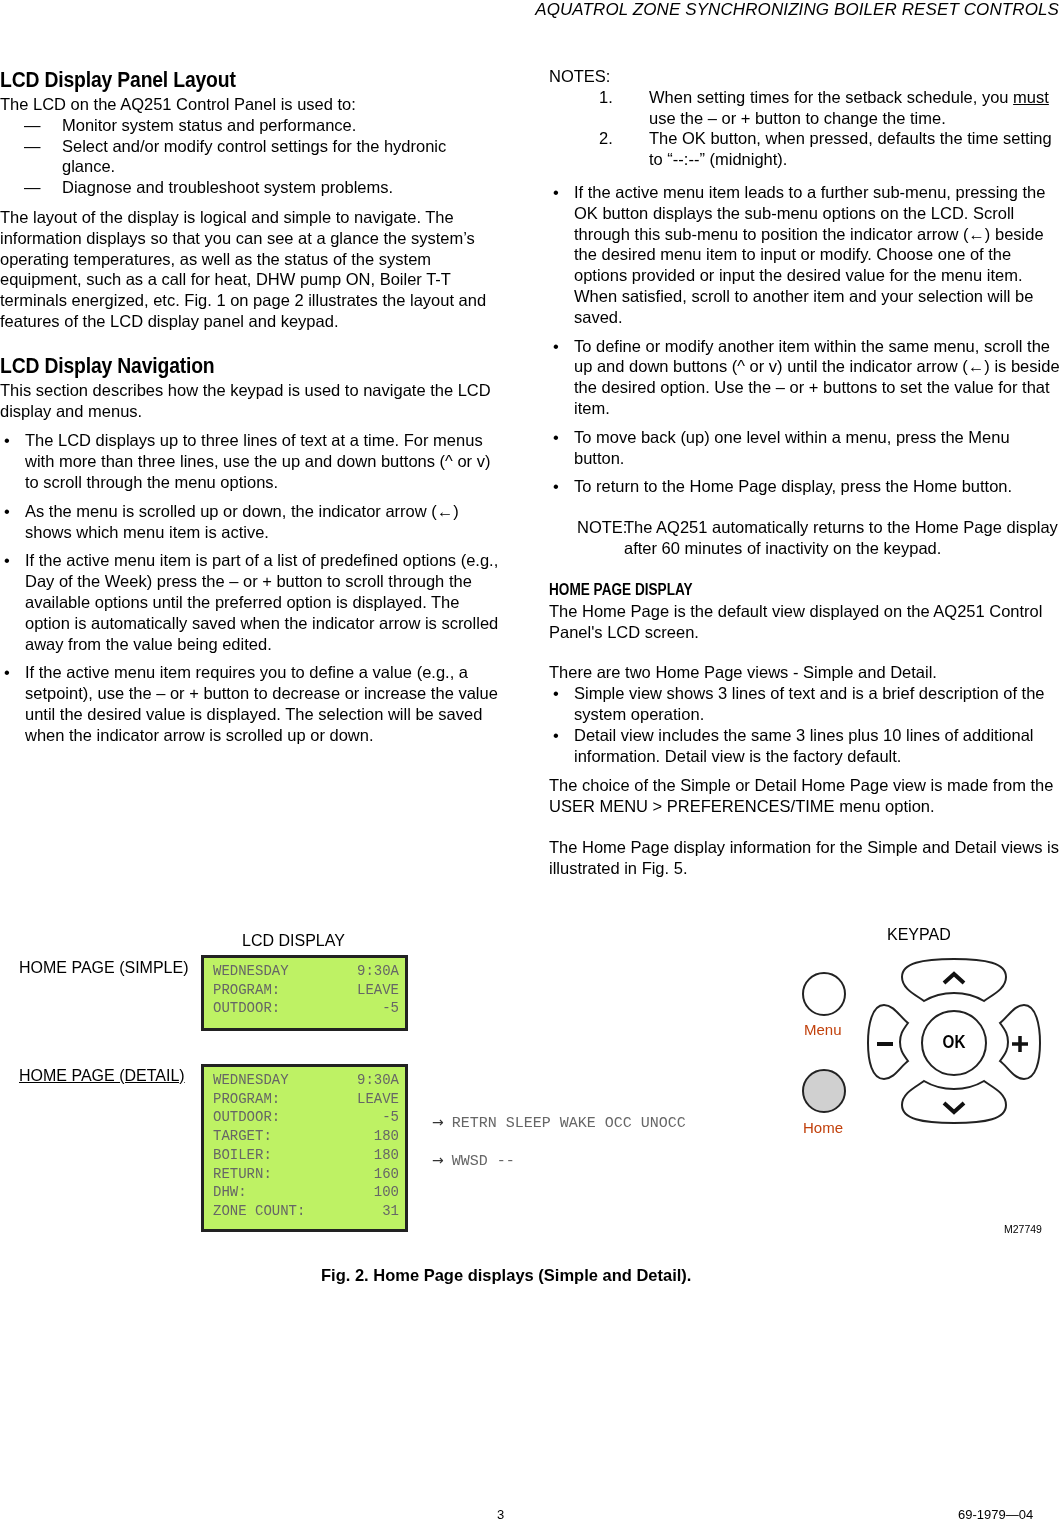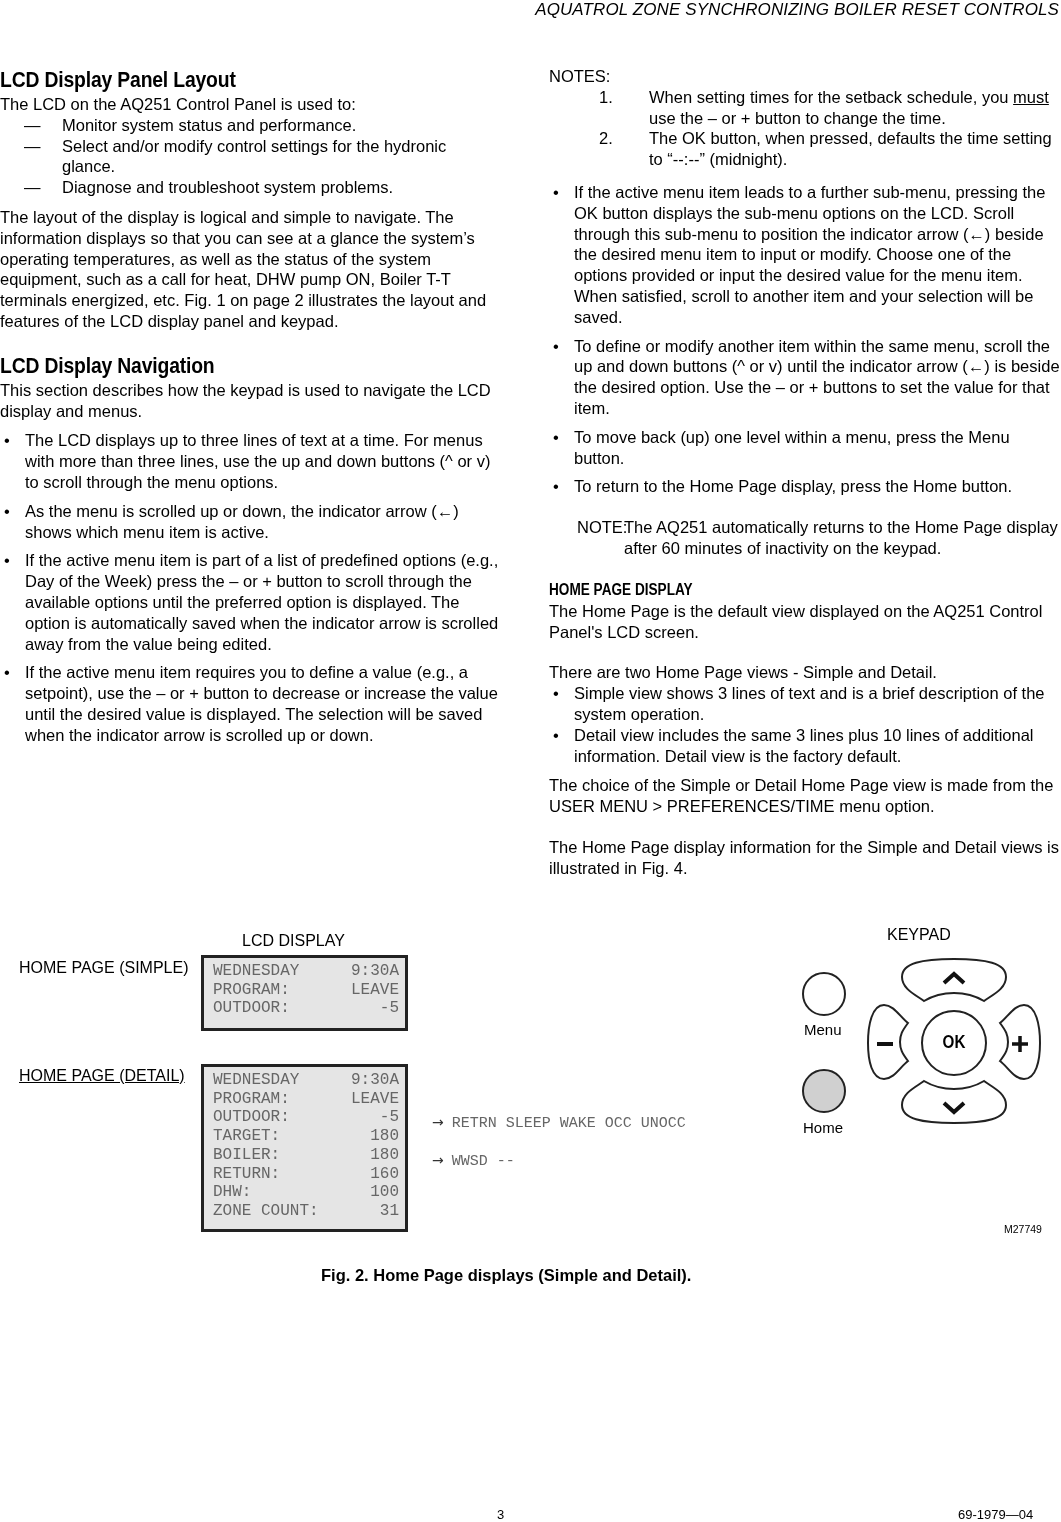--- a/index.html
+++ b/index.html
@@ -35,33 +35,33 @@
   .bullet-list.spaced li { margin-bottom: 8px; }
   .num-list li { position: relative; padding-left: 100px; }
   .num-list li .mark { position: absolute; left: 50px; top: 0; }
   .note-row { position: relative; padding-left: 75px; }
   .note-row .mark { position: absolute; left: 0; top: 0; margin-left: 28px; }
   u { text-decoration: underline; }
 
   
   .fig-label { font-size: 16px; }
   .lcd-box {
-    position: absolute; border: 3px solid #222; background: #e5e5e5;
-    font-family: "Liberation Mono", monospace; font-size: 16px; line-height: 18.7px; color: #666;
+    position: absolute; border: 3px solid #222; background: #bef264;
+    font-family: "Liberation Mono", monospace; font-size: 14px; line-height: 18.7px; color: #666;
     padding: 4px 6px 4px 9px; box-sizing: border-box;
   }
   .lcd-row { display: flex; justify-content: space-between; white-space: pre; }
   .lcd-arrow-text {
     position: absolute; font-family: "Liberation Mono", monospace; font-size: 15px; color: #666; white-space: pre;
   }
   .lcd-arrow-text .arr { color: #333; font-family: "DejaVu Sans", sans-serif; font-size: 14px; margin-right: 8px; }
   .key-round {
     position: absolute; width: 44px; height: 44px; border-radius: 50%; border: 2px solid #222; box-sizing: border-box;
   }
-  .key-caption { position: absolute; font-size: 15px; color: #000000; }
+  .key-caption { position: absolute; font-size: 15px; color: #c2410c; }
   .fig-caption { font-weight: bold; font-size: 16.5px; }
   .footer-text { font-size: 13px; }
 </style>
 </head>
 <body>
 
 <div class="abs running-header">AQUATROL ZONE SYNCHRONIZING BOILER RESET CONTROLS</div>
 
 <div class="col col-left">
   <h2>LCD Display Panel Layout</h2>
@@ -107,21 +107,21 @@
   <p>The Home Page is the default view displayed on the AQ251 Control Panel's LCD screen.</p>
   <div style="height:20px"></div>
   <p>There are two Home Page views - Simple and Detail.</p>
   <ul class="bullet-list">
     <li><span class="mark">•</span><span>Simple view shows 3 lines of text and is a brief description of the system operation.</span></li>
     <li><span class="mark">•</span><span>Detail view includes the same 3 lines plus 10 lines of additional information. Detail view is the factory default.</span></li>
   </ul>
   <div class="gap8"></div>
   <p>The choice of the Simple or Detail Home Page view is made from the USER MENU &gt; PREFERENCES/TIME menu option.</p>
   <div style="height:20px"></div>
-  <p>The Home Page display information for the Simple and Detail views is illustrated in Fig. 4.</p>
+  <p>The Home Page display information for the Simple and Detail views is illustrated in Fig. 5.</p>
 </div>
 
 <div class="abs fig-label" style="left:242px; top:931px;">LCD DISPLAY</div>
 <div class="abs fig-label" style="left:887px; top:925px;">KEYPAD</div>
 <div class="abs fig-label" style="left:19px; top:958px;">HOME PAGE (SIMPLE)</div>
 <div class="abs fig-label" style="left:19px; top:1066px;text-decoration:underline;">HOME PAGE (DETAIL)</div>
 
 <div class="lcd-box" style="left:201px; top:955px; width:207px; height:76px;">
   <div class="lcd-row"><span>WEDNESDAY</span><span>9:30A</span></div>
   <div class="lcd-row"><span>PROGRAM:</span><span>LEAVE</span></div>

